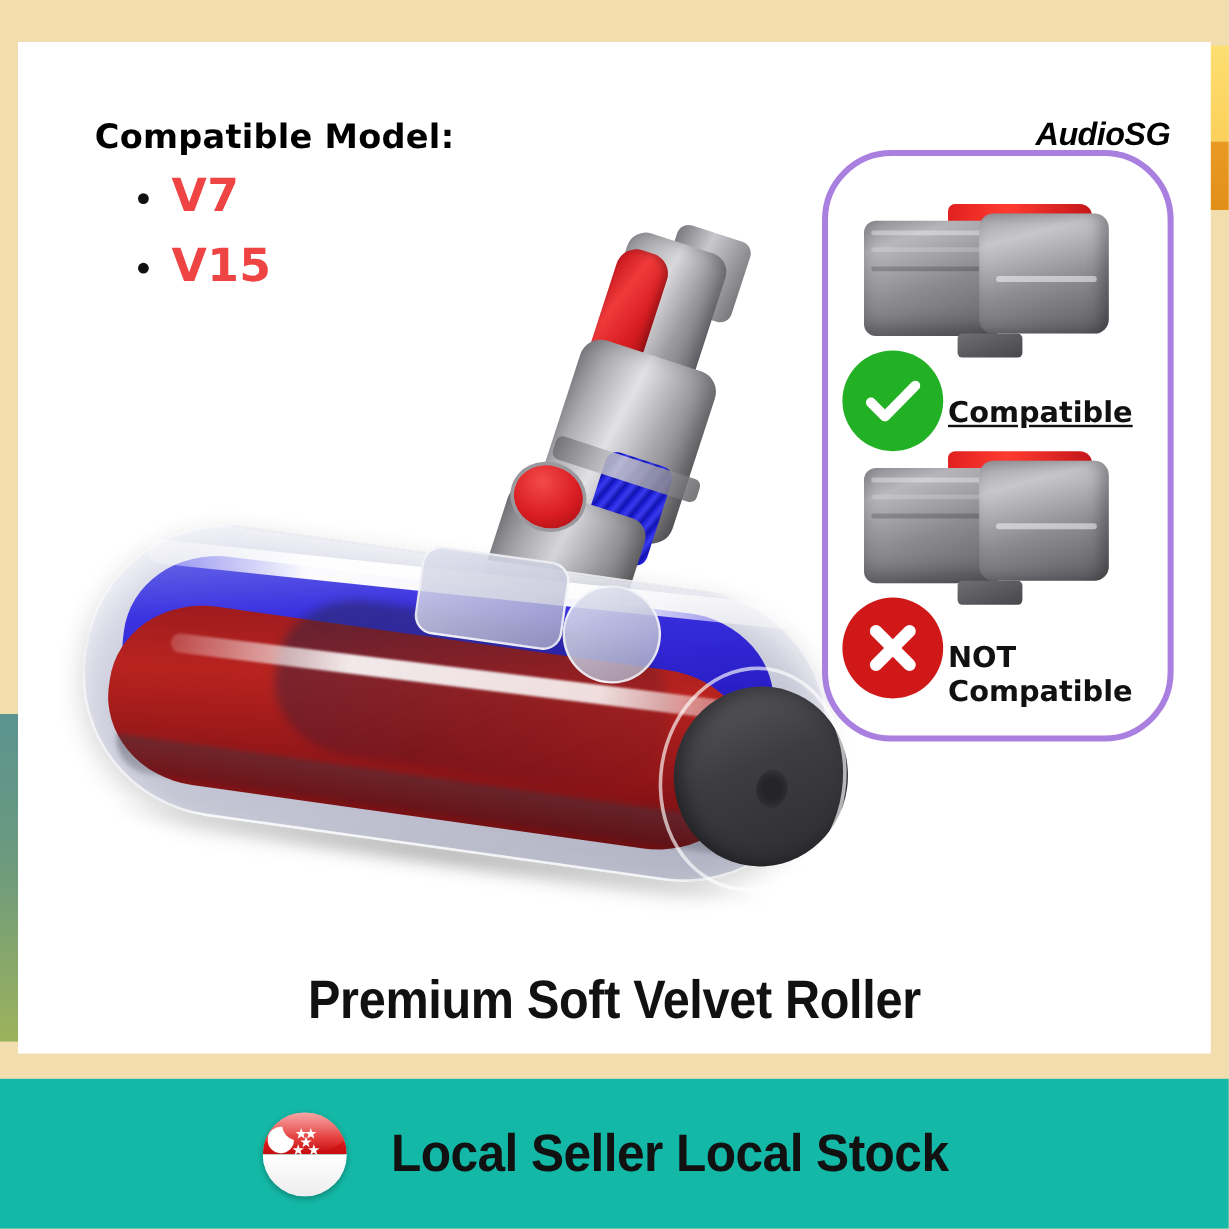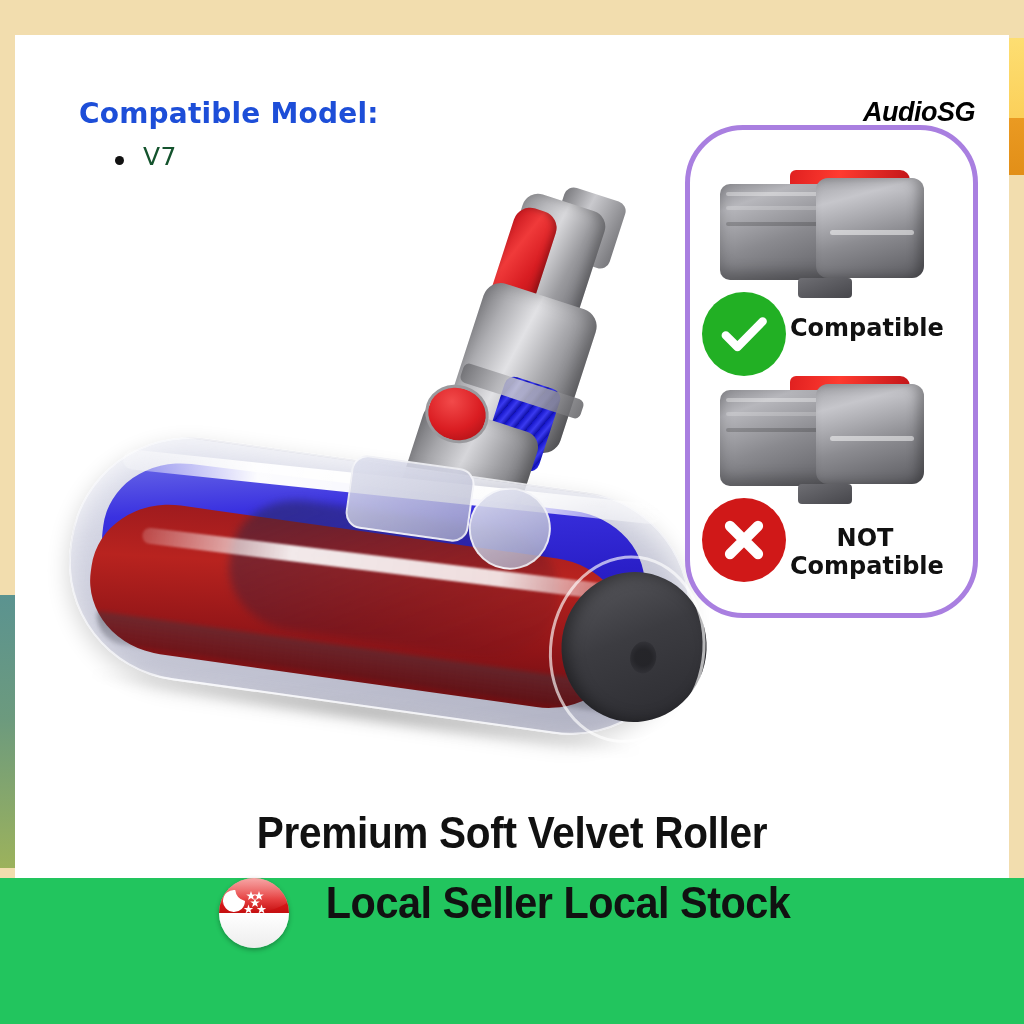--- a/index.html
+++ b/index.html
@@ -35,25 +35,25 @@
   #brand{
     position:absolute;right:34px;top:62px;
     font-size:27px;font-weight:bold;font-style:italic;
     letter-spacing:-0.5px;color:#000;
     font-family:"Liberation Sans",sans-serif;
   }
 
   
   #compat-block{position:absolute;left:64px;top:62px;}
   #compat-heading{
-    font-size:28px;font-weight:bold;color:#1d4ed8;letter-spacing:.2px;
+    font-size:28px;font-weight:bold;color:#000000;letter-spacing:.2px;
   }
   #compat-list{list-style:none;margin:14px 0 0 0;padding:0 0 0 36px;}
   #compat-list li{
-    font-size:25px;font-weight:normal;color:#14532d;
+    font-size:38px;font-weight:bold;color:#ef4444;
     line-height:1;margin-bottom:20px;position:relative;padding-left:28px;
     letter-spacing:.3px;
   }
   #compat-list li .bullet{
     position:absolute;left:0;top:.46em;width:9px;height:9px;
     background:#111;border-radius:50%;
   }
 
   
   #product{position:absolute;left:40px;top:150px;width:680px;height:600px;}
@@ -240,28 +240,28 @@
     position:absolute;width:84px;height:84px;border-radius:50%;
     display:flex;align-items:center;justify-content:center;
   }
   #badge-ok{background:#22B024;left:12px;top:162px;}
   #badge-no{background:#D01818;left:12px;top:368px;}
   .badge svg{width:56px;height:56px;}
   .cmp-label{
     position:absolute;font-size:24px;font-weight:bold;color:#111;
     line-height:1.18;
   }
-  #label-ok{left:100px;top:184px;}
-  #label-no{left:100px;top:394px;width:150px;text-align:center;}
+  #label-ok{left:100px;top:200px;text-decoration:underline;}
+  #label-no{left:100px;top:404px;width:150px;}
 
   
   #banner{
-    position:absolute;left:0;bottom:0;width:1024px;height:146px;
-    background:#22c55e;
-    display:flex;justify-content:center;gap:22px;
+    position:absolute;left:0;bottom:0;width:1024px;height:125px;
+    background:#14b8a6;
+    display:flex;align-items:center;justify-content:center;gap:22px;
   }
   #sg-flag{
     width:70px;height:70px;border-radius:50%;position:relative;overflow:hidden;
     box-shadow:0 2px 5px rgba(0,0,0,.3),inset 0 0 0 2px rgba(255,255,255,.55);
     flex:0 0 auto;
   }
   #sg-flag .top{position:absolute;left:0;top:0;width:100%;height:50%;
     background:linear-gradient(180deg,#F05A5A 0%,#E11B1B 60%,#C40F10 100%);}
   #sg-flag .bot{position:absolute;left:0;top:50%;width:100%;height:50%;
     background:linear-gradient(180deg,#FFFFFF 0%,#EDEDED 100%);}
@@ -285,20 +285,21 @@
   <div id="accent-right2"></div>
 
   <div id="canvas">
 
     <div id="brand">AudioSG</div>
 
     <div id="compat-block">
       <div id="compat-heading">Compatible Model:</div>
       <ul id="compat-list">
         <li><span class="bullet"></span><span>V7</span></li>
+        <li><span class="bullet"></span><span>V15</span></li>
       </ul>
     </div>
 
     <div id="product">
       <div class="wand" id="wand-cap"></div>
       <div class="wand" id="wand-top"></div>
       <div class="wand" id="trigger"></div>
       <div class="wand" id="wand-mid"></div>
       <div class="wand" id="hose-upper"></div>
       <div class="wand" id="wand-ring"></div>

